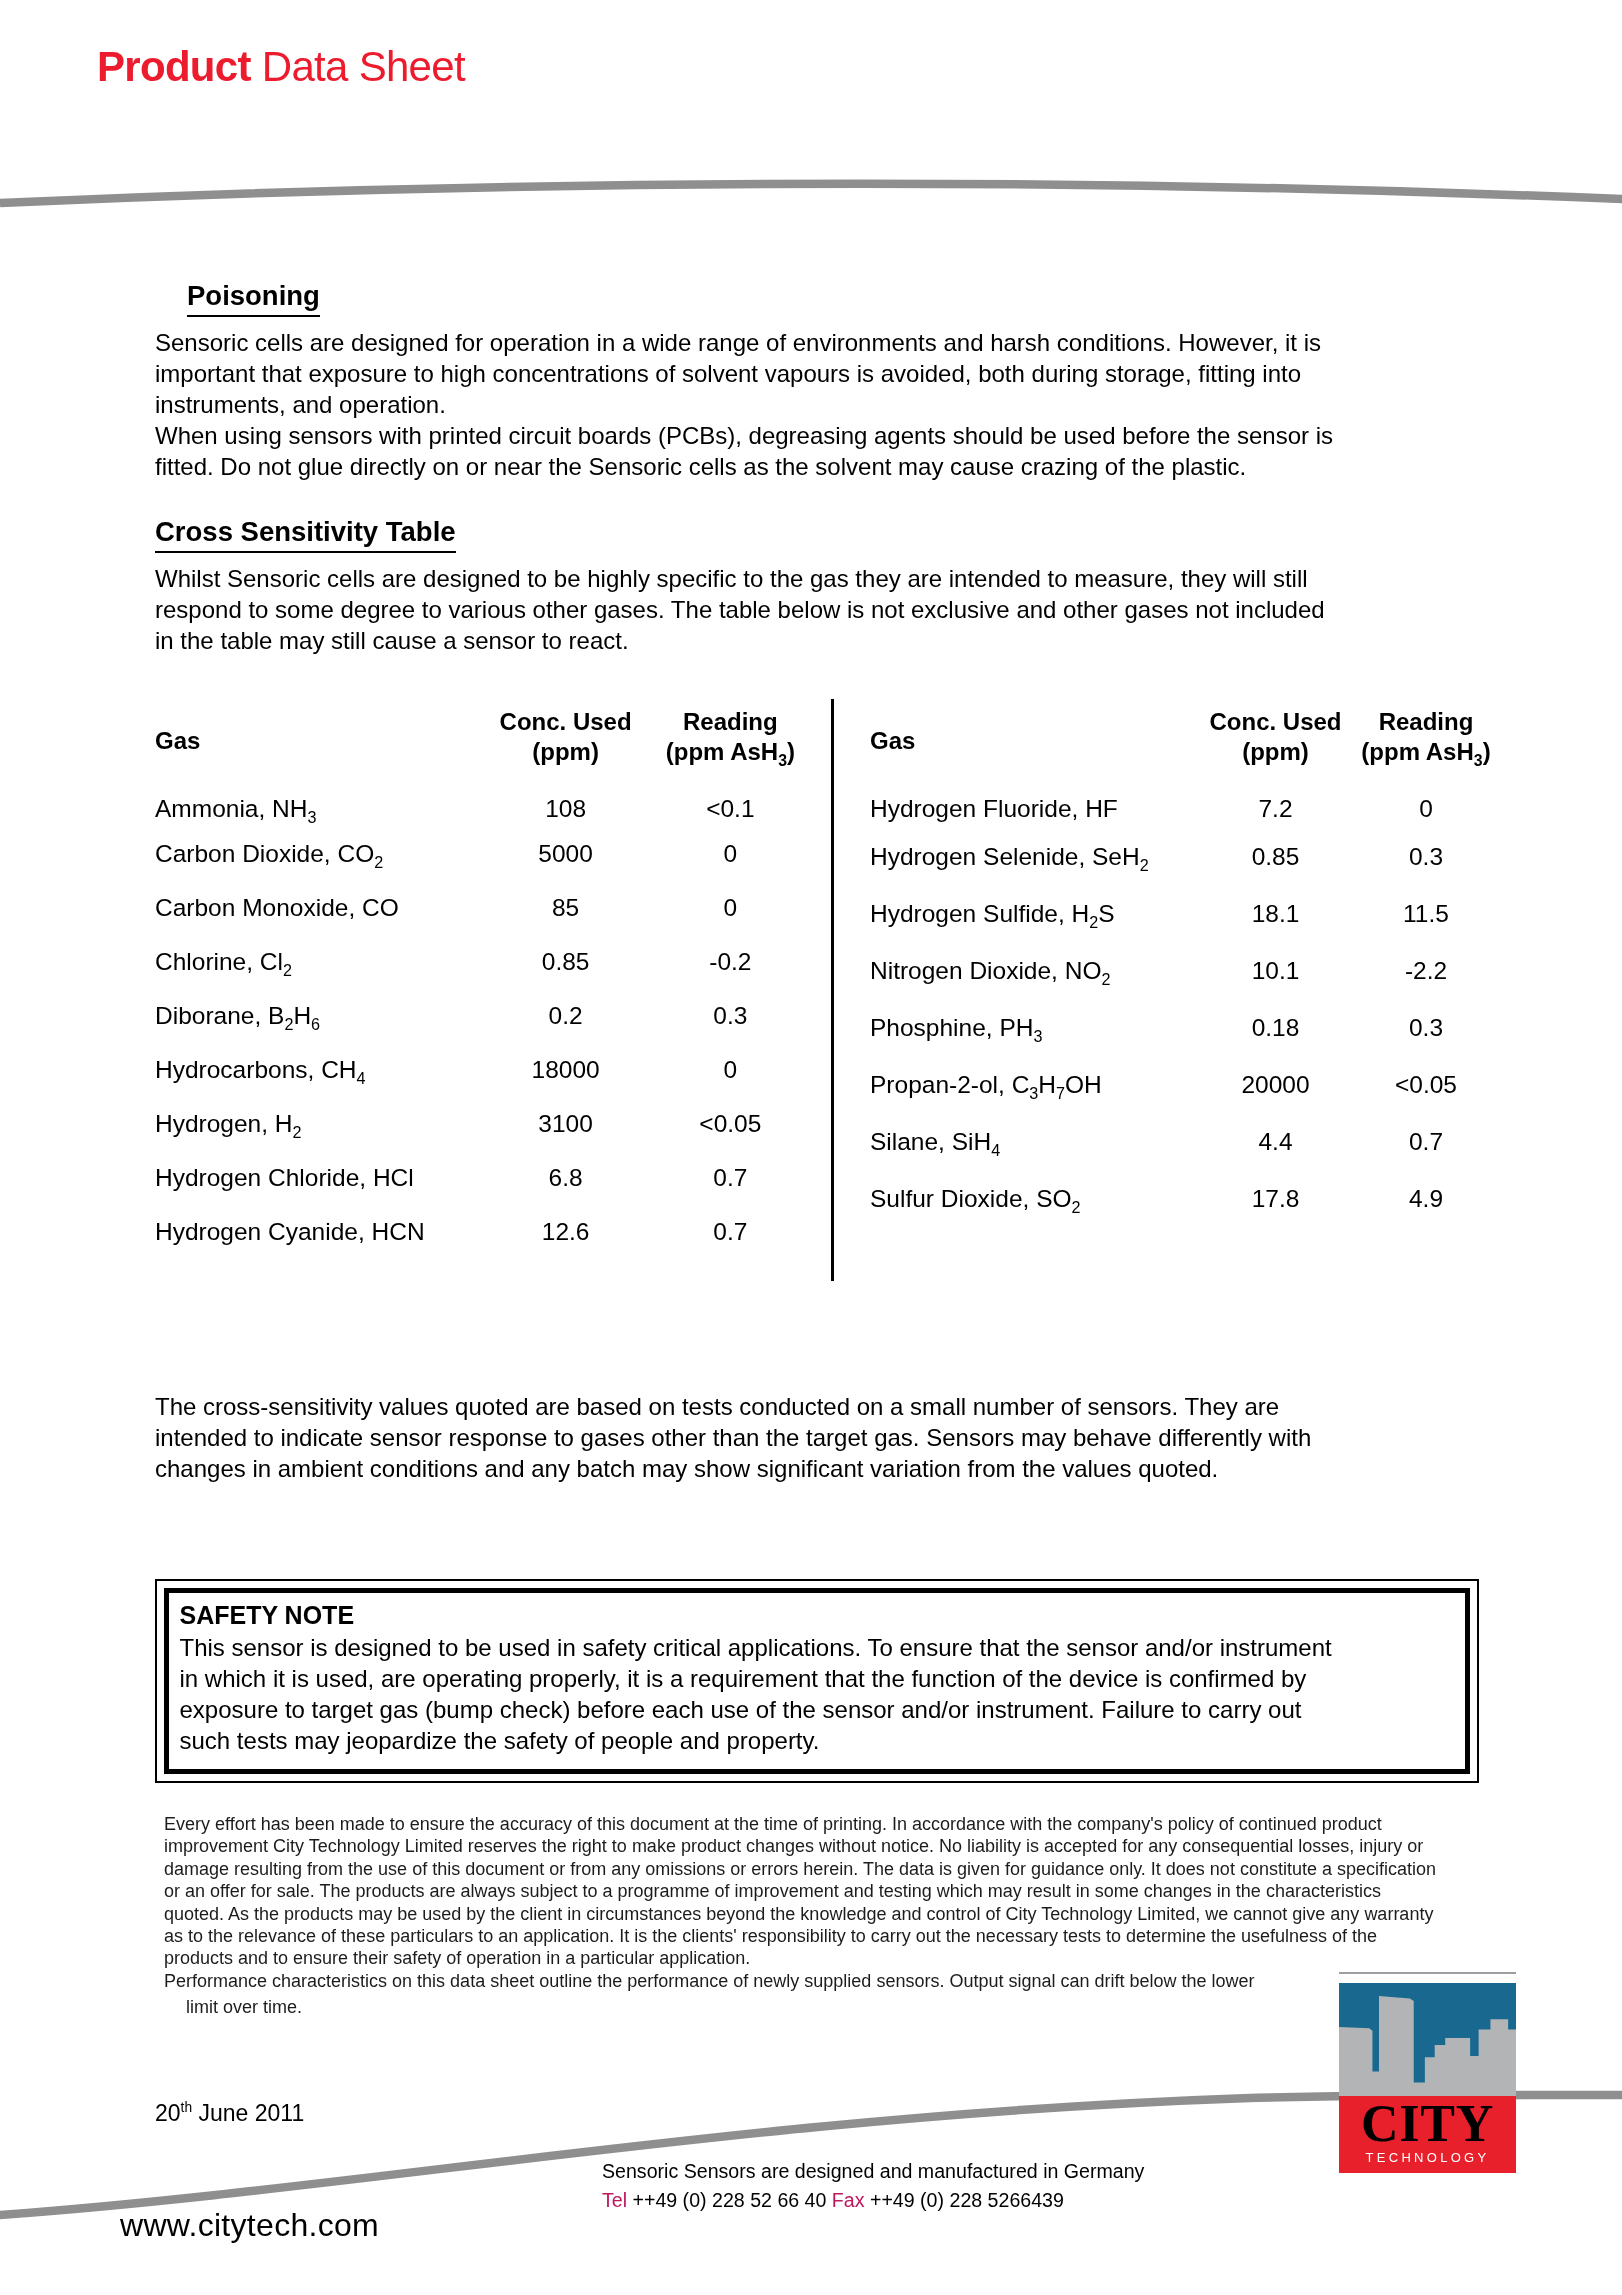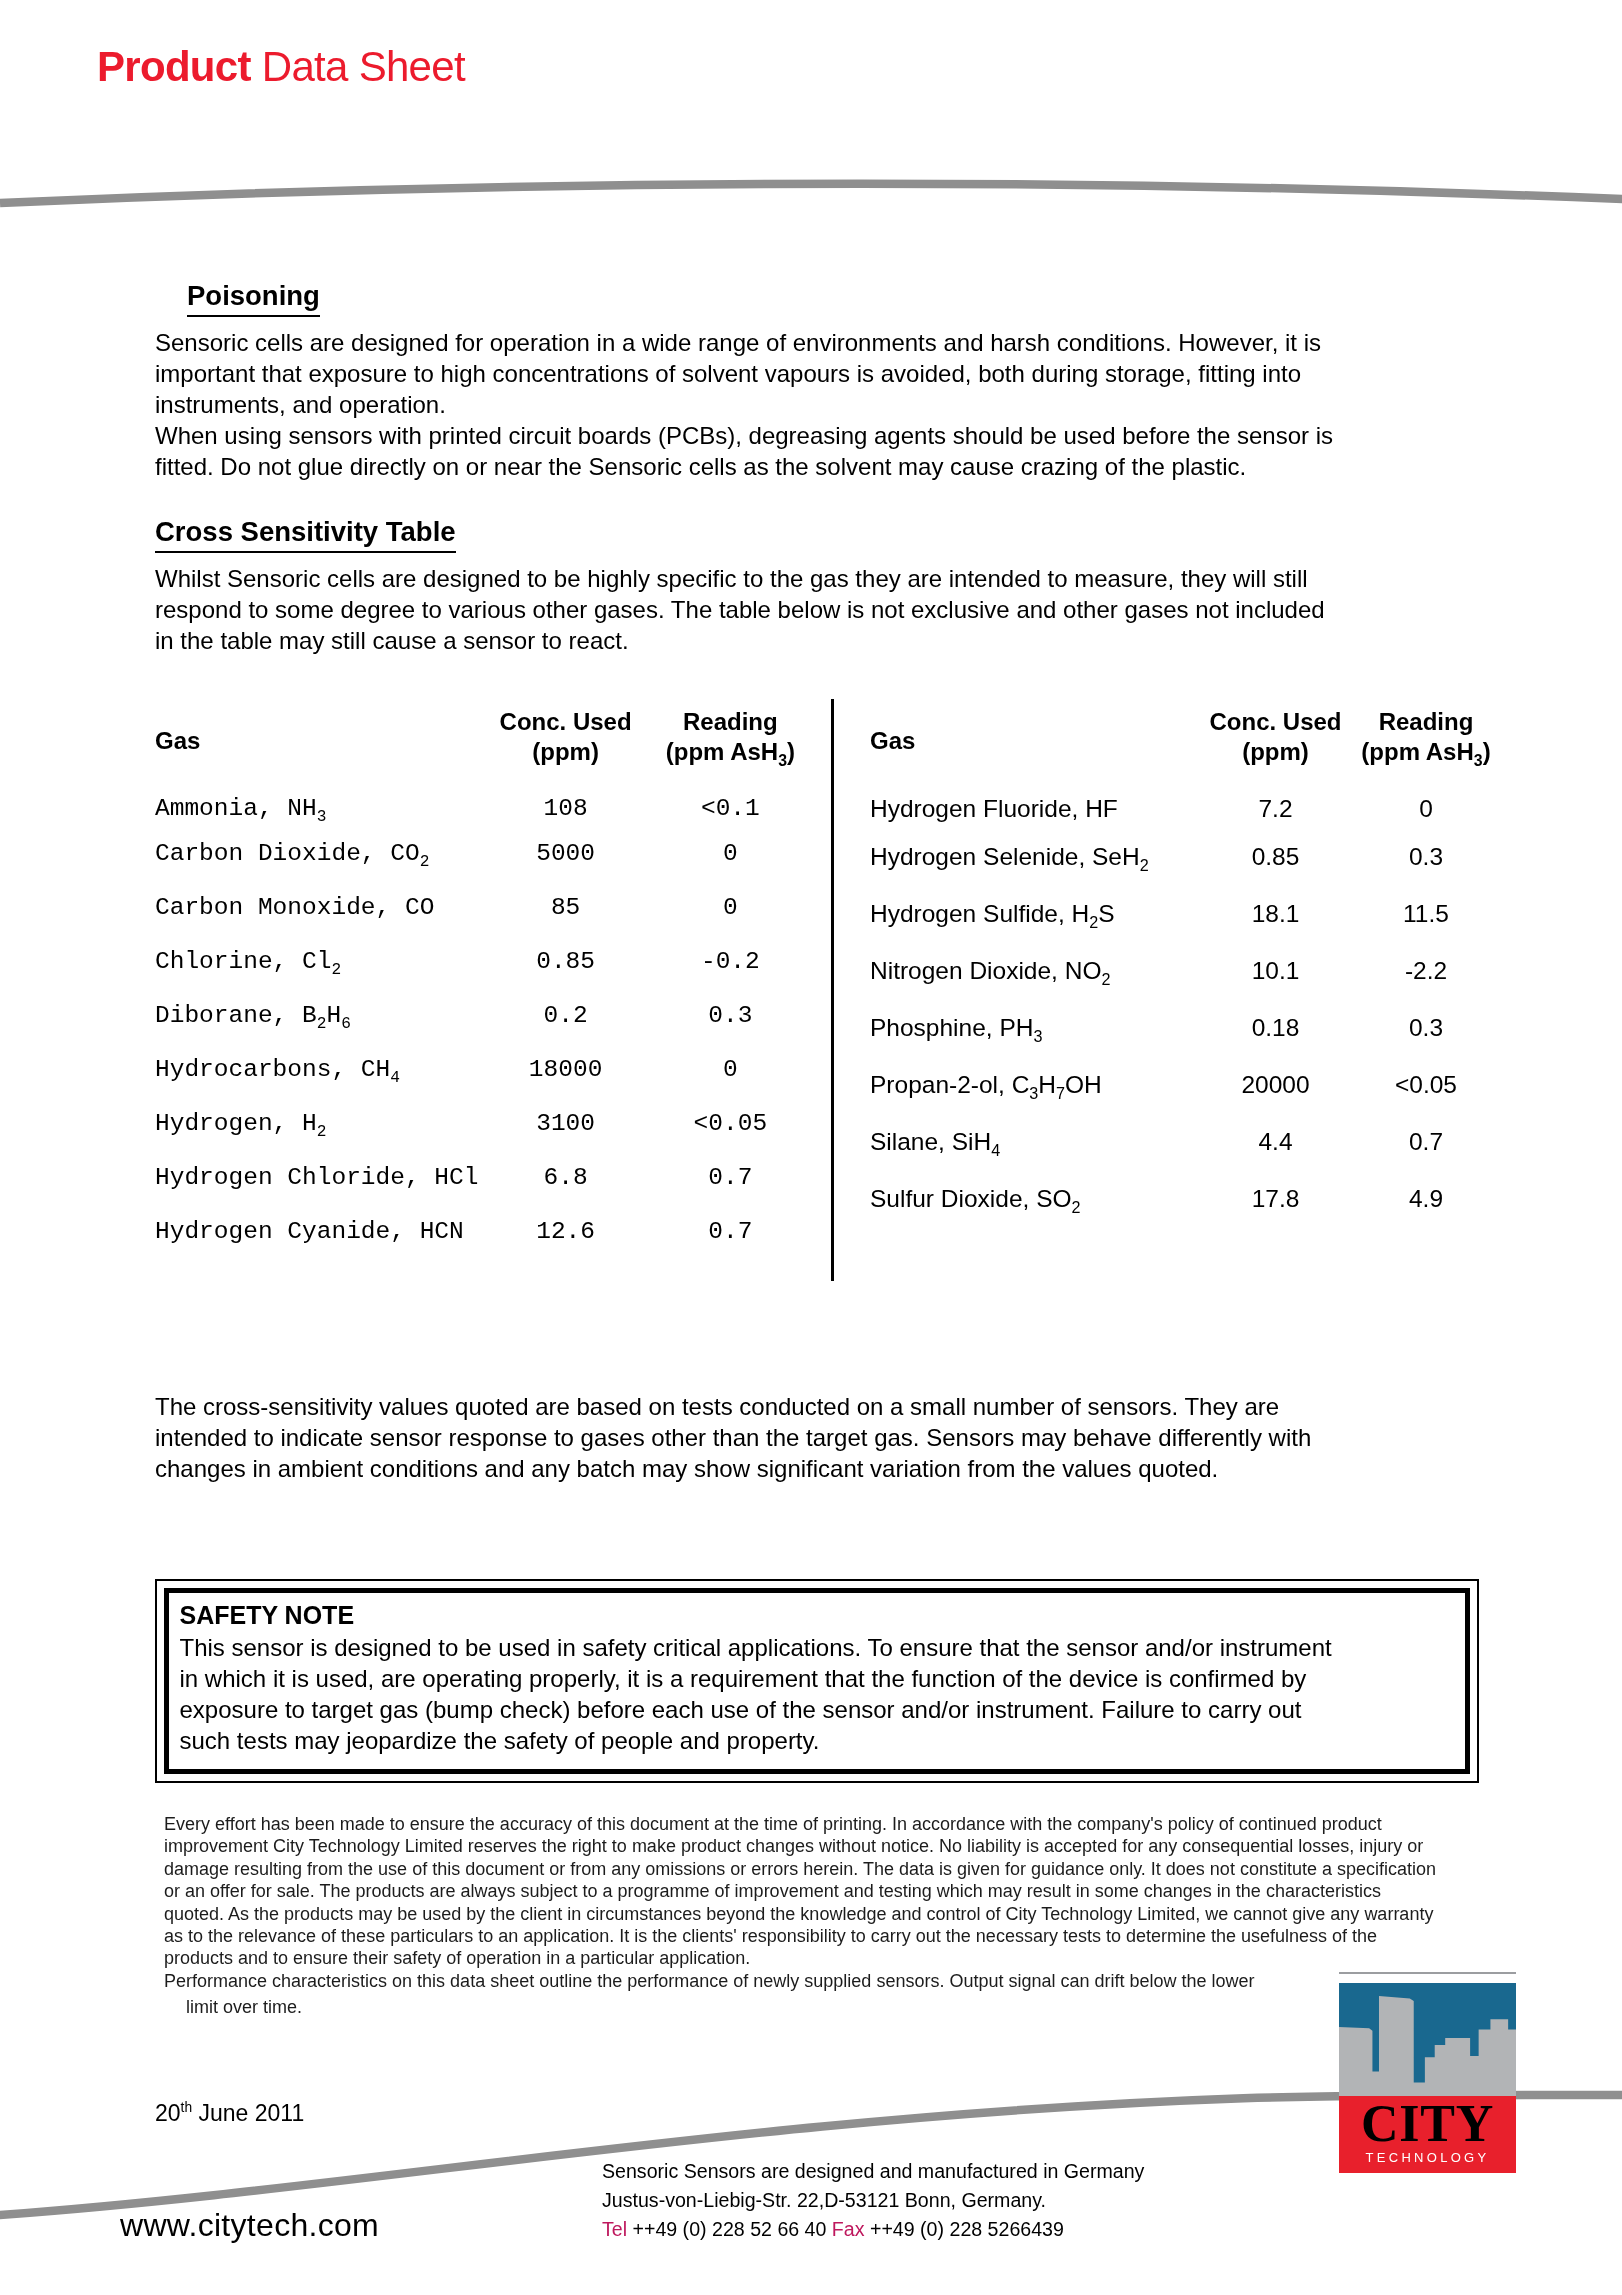--- a/index.html
+++ b/index.html
@@ -43,21 +43,21 @@
   .xs-table{border-collapse:collapse;table-layout:fixed;}
   .xs-table th,.xs-table td{padding:0;font-weight:400;}
   .xs-table th{font-weight:700;font-size:24px;line-height:30px;vertical-align:top;white-space:pre-line;}
   .xs-table td{font-size:24.5px;vertical-align:top;}
   .xs-table .c{text-align:center;}
   .xs-table .g{text-align:left;}
   .xs-table thead tr{height:79px;}
   .xs-table th.gas-h{vertical-align:middle;padding-bottom:11.8px;}
   .tbl-left{left:155px;top:707px;width:660px;}
   .tbl-right{left:870px;top:707px;width:628px;}
-  .tbl-left tbody tr{height:54px;font-family:Liberation Mono, monospace;}
+  .tbl-left tbody tr{height:54px;}
   .tbl-right tbody tr{height:57px;}
   .xs-table tbody tr:first-child td{padding-top:9.2px;}
   sub{font-size:66%;line-height:0;}
   sup{font-size:60%;line-height:0;}
   .tbl-divider{
     left:831px;top:699px;width:3.3px;height:582px;background:#000;
   }
   
   .safety-outer{
     left:155px;top:1579px;width:1320px;
@@ -295,20 +295,19 @@
     </svg>
     <div class="redbox" style="background:#E8202C;">
       <div class="city">CITY</div>
       <div class="tech">TECHNOLOGY</div>
     </div>
   </div>
 
   <div class="abs website">www.citytech.com</div>
   <div class="abs addr">
     <div>Sensoric Sensors are designed and manufactured in Germany</div>
-    <div>Justus-von-Liebig-Str. 22,D-53121 Bonn, Germany.</div>
     <div>
       <span class="red">Tel</span><span> ++49 (0) 228 52 66 40  </span><span class="red">Fax</span><span> ++49 (0) 228 5266439</span>
     </div>
   </div>
 
 </div>
 
 
 </body></html>

